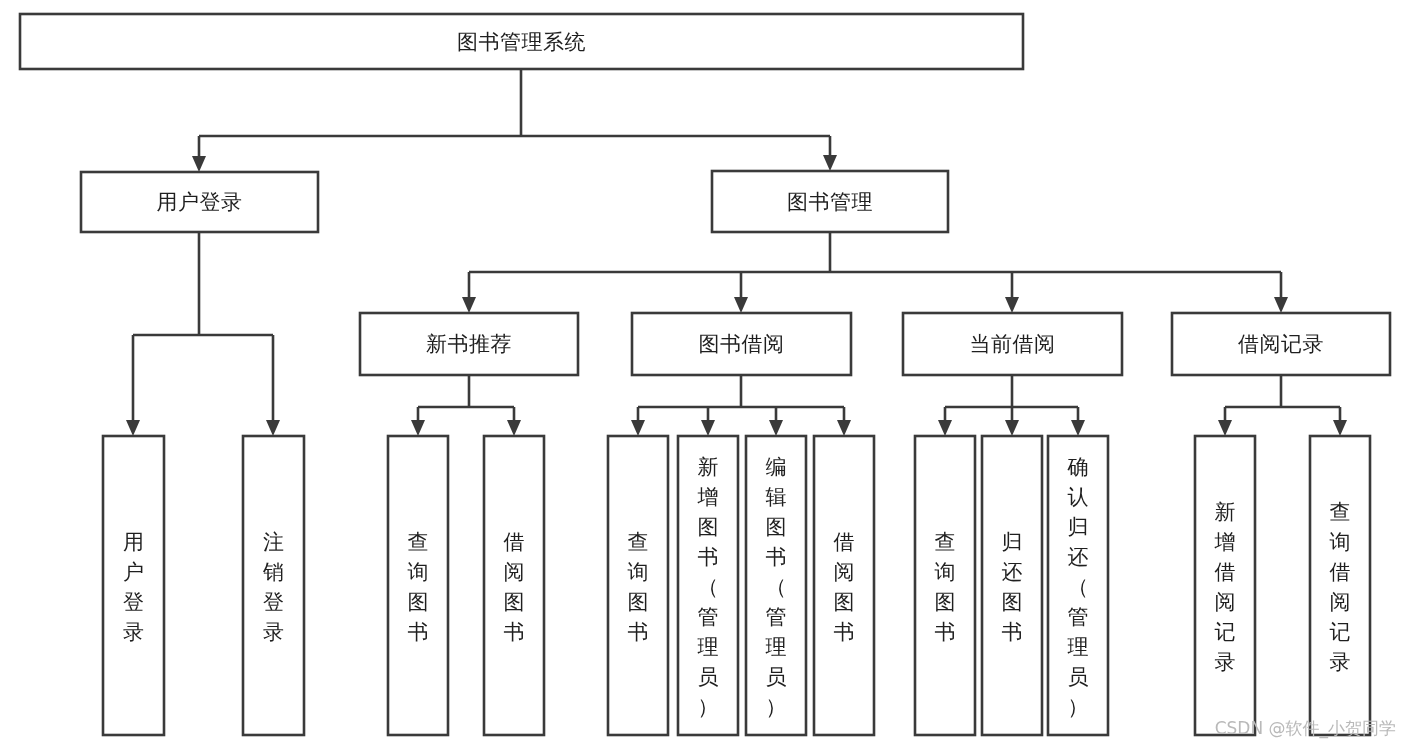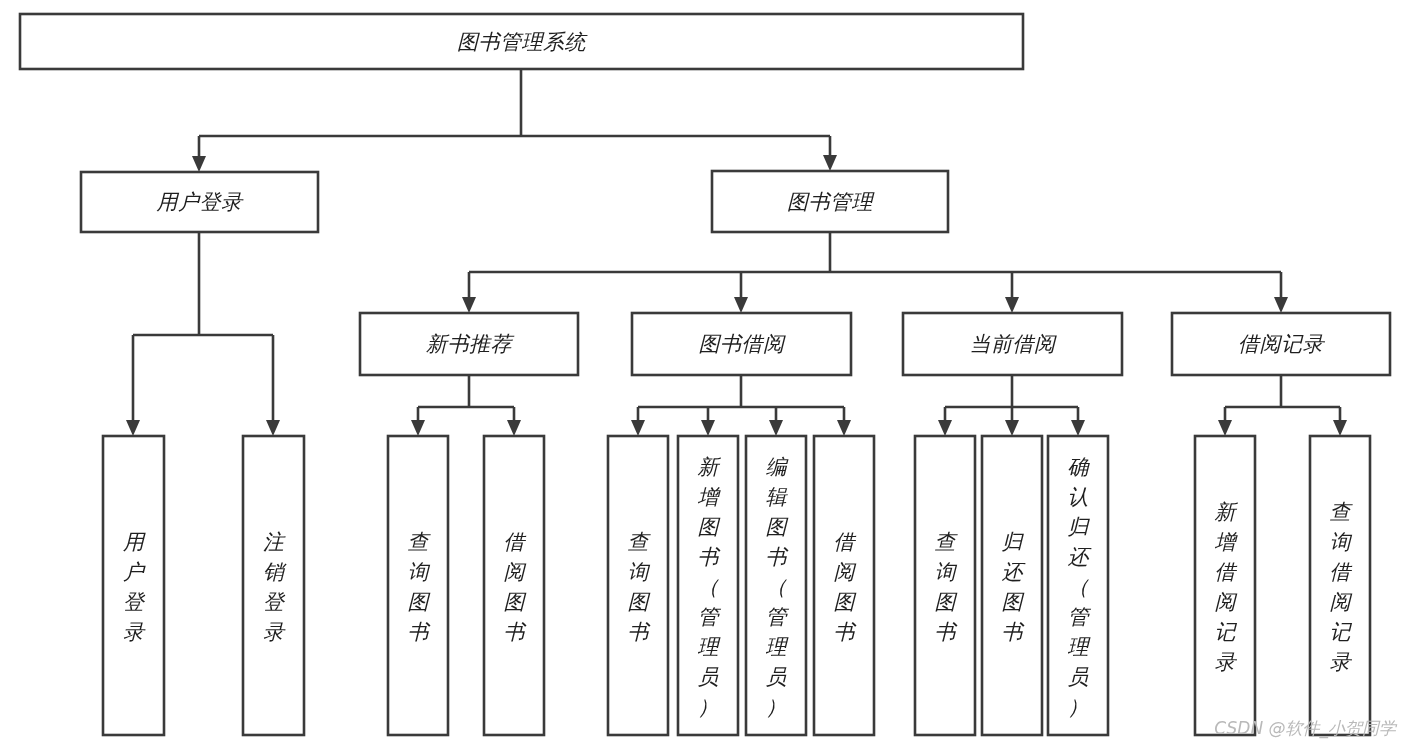--- a/index.html
+++ b/index.html
@@ -14,21 +14,20 @@
     position: relative;
     overflow: hidden;
     font-family: "DejaVu Sans", "Liberation Sans", sans-serif;
   }
   #diagram-root {
     position: absolute;
     left: 0;
     top: 0;
     width: 1405px;
     height: 747px;
-    font-style: italic;
   }
   svg.diagram-canvas {
     display: block;
     width: 1405px;
     height: 747px;
     background: #ffffff;
   }
   .node-box {
     fill: #ffffff;
     stroke: #3a3a3a;

